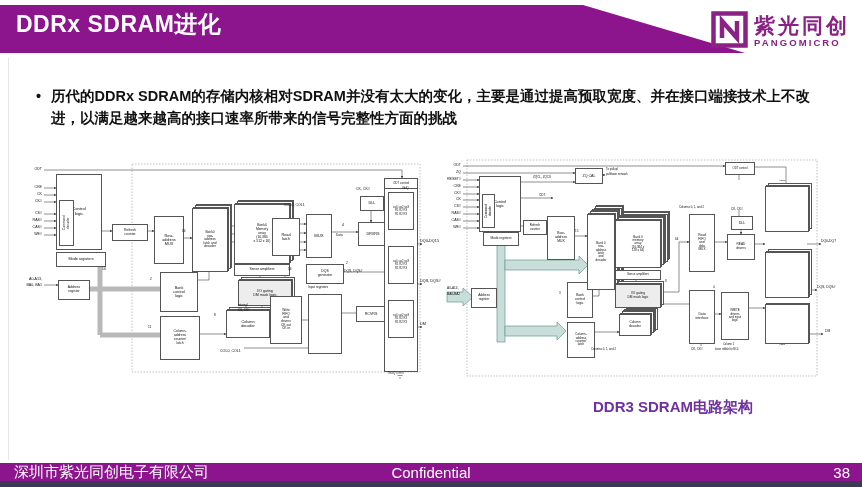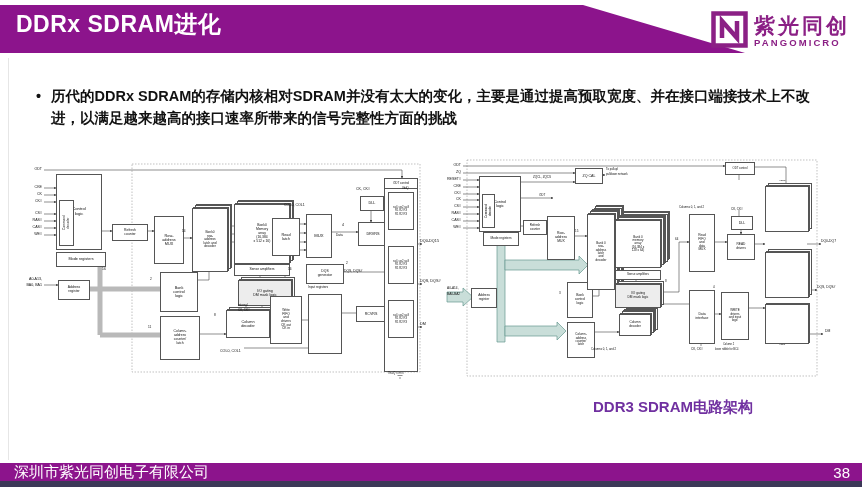--- a/index.html
+++ b/index.html
@@ -492,17 +492,18 @@
       <div class="lbl" style="left: 272px; top: 191px; font-size: 2.6px;">lower nibble for BC4</div>
       <div class="lbl" style="left: 378px; top: 82px; font-size: 3.4px;">DQ0-DQ7</div>
       <div class="lbl" style="left: 374px; top: 128px; font-size: 3.4px;">DQS, DQS#</div>
       <div class="lbl" style="left: 382px; top: 172px; font-size: 3.4px;">DM</div>
     </div>
 
   <div class="caption" style="left:493px;width:360px;">DDR3 SDRAM电路架构</div>
 
   <div id="footerbar">
     <span class="co">深圳市紫光同创电子有限公司</span>
+    <span class="conf">Confidential</span>
     <span class="pg">38</span>
   </div>
   <div id="bottomstrip"></div>
 
 </div>
 
 </body></html>

